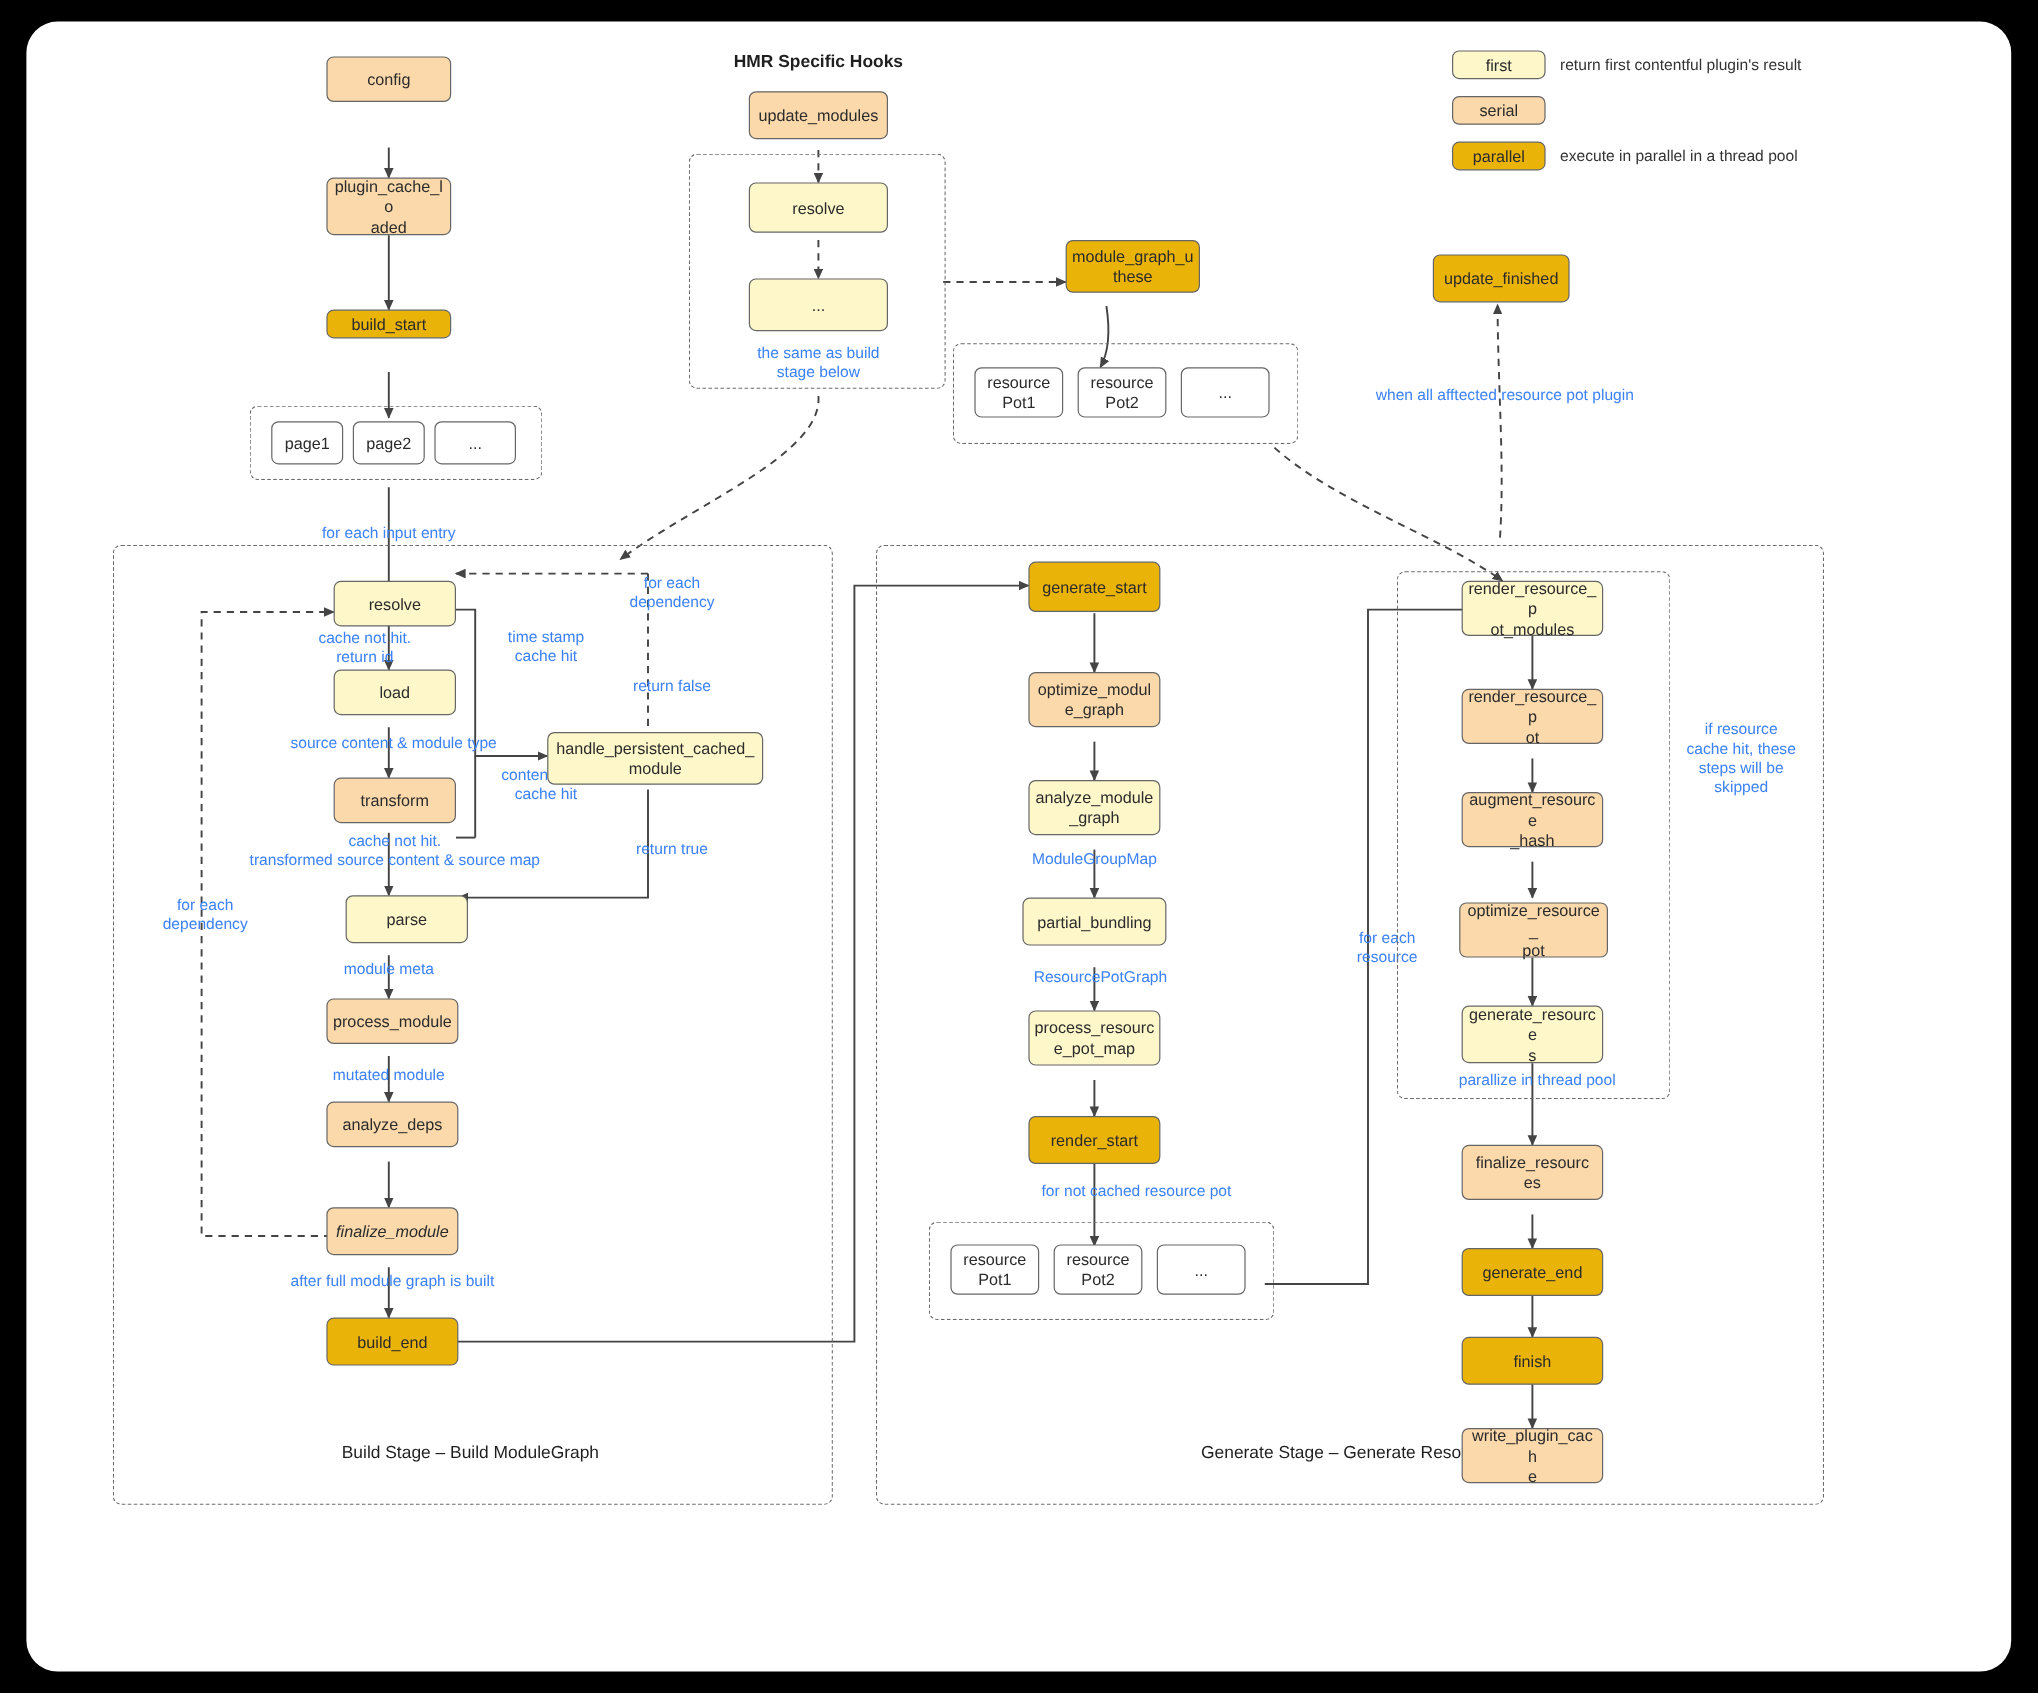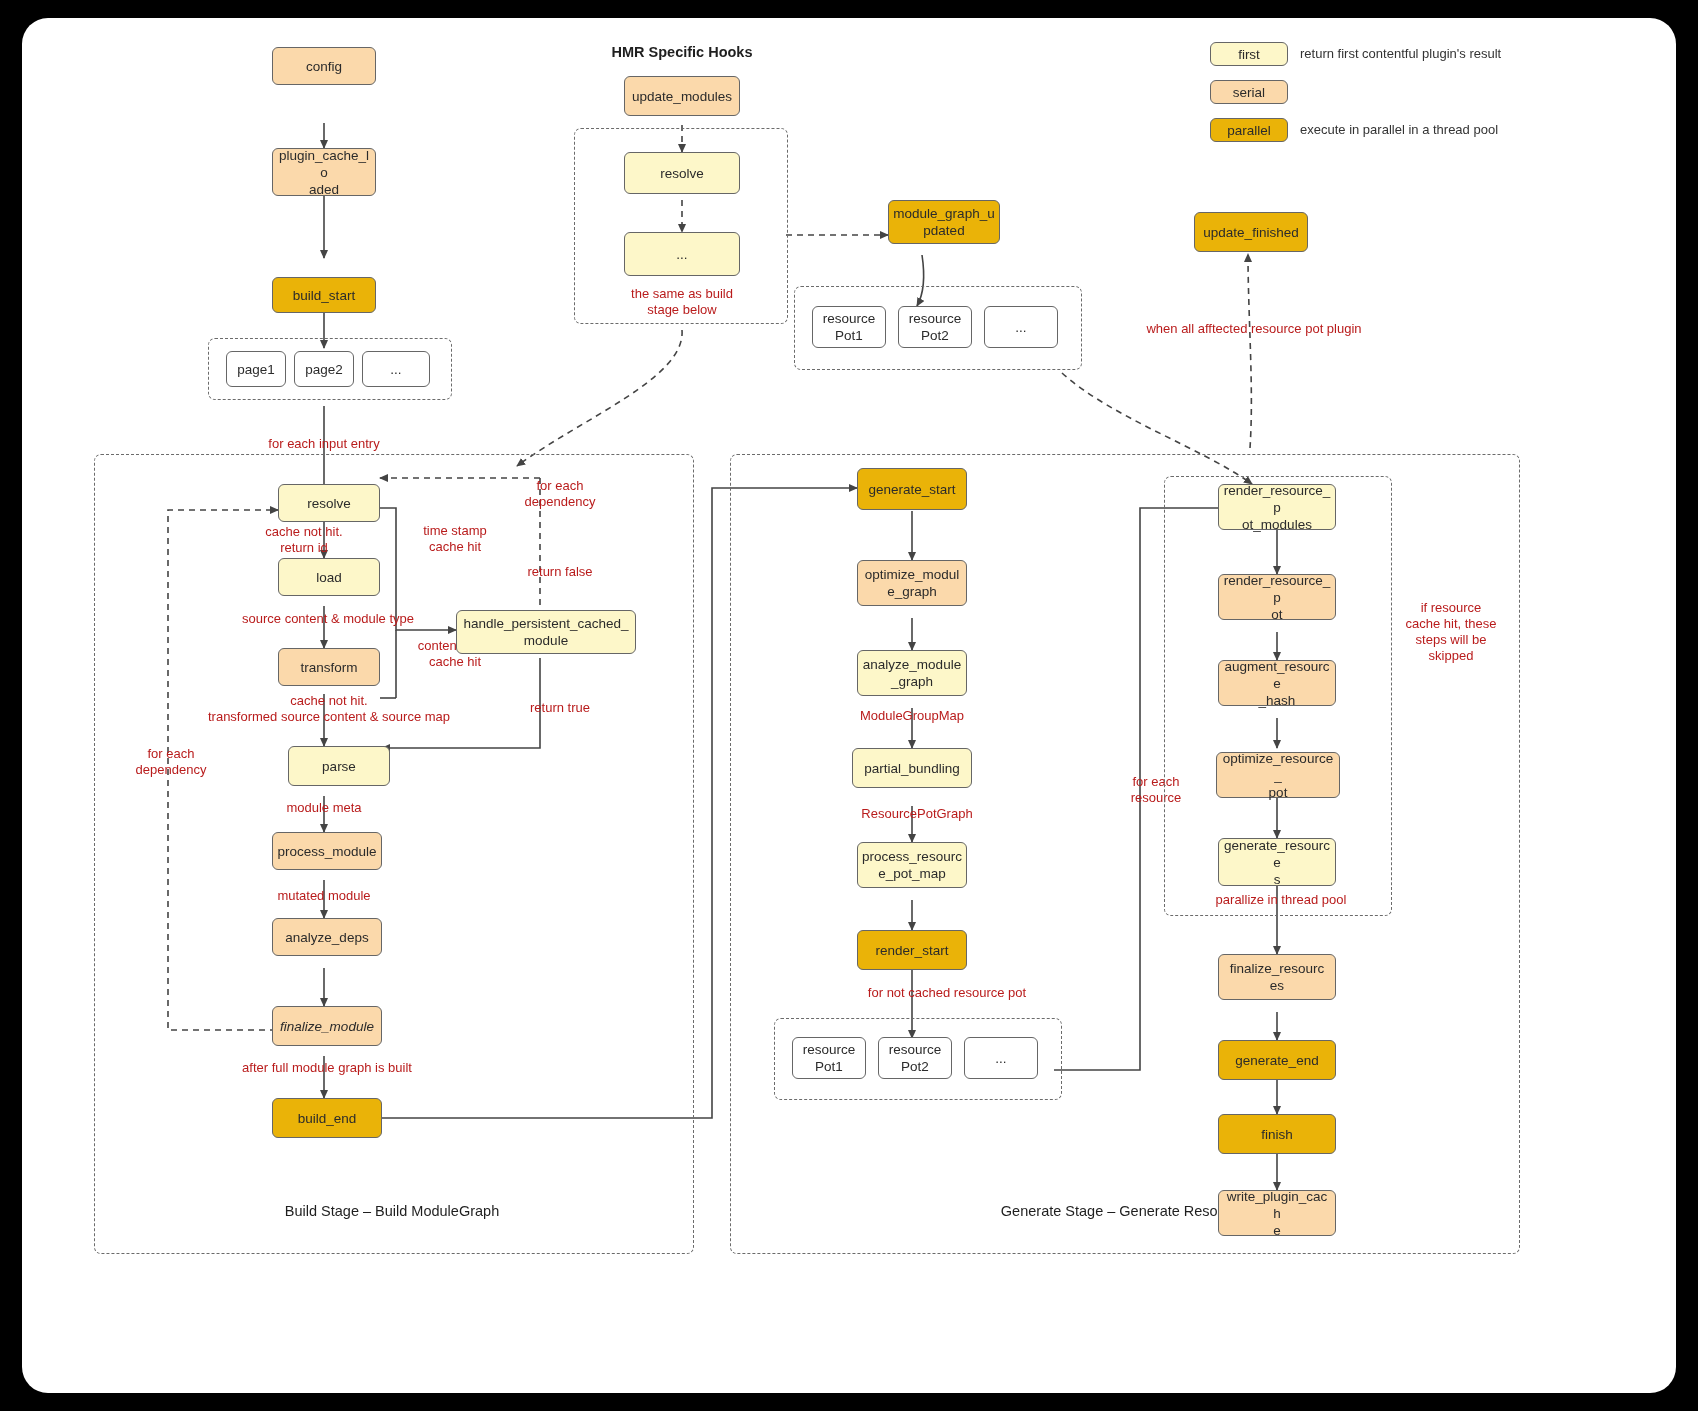--- a/index.html
+++ b/index.html
@@ -33,21 +33,21 @@
   }
   .n-first{background:#fdf7c9;}
   .n-serial{background:#fbd9ab;}
   .n-parallel{background:#eab308;}
   .n-plain{background:#ffffff;}
 
   .label{
     position:absolute;
     font-size:13px;
     line-height:16px;
-    color:#b91c1c;
+    color:#3b82f6;
     text-align:center;
     white-space:pre-line;
   }
   .title{
     position:absolute;
     font-size:14.5px;
     font-weight:bold;
     color:#1f1f1f;
     text-align:center;
     white-space:nowrap;
@@ -167,38 +167,38 @@
     <div class="legend-sw n-serial" style="left:1188px;top:62px;width:78px;height:24px;">serial</div>
 
     <div class="legend-sw n-parallel" style="left:1188px;top:100px;width:78px;height:24px;">parallel</div>
     <div class="legend-txt" style="left:1278px;top:103px;width:330px;">execute in parallel in a thread pool</div>
 
     <div class="title" style="left:540px;top:26px;width:240px;">HMR Specific Hooks</div>
 
     <div class="node n-serial" style="left:250px;top:29px;width:104px;height:38px;">config</div>
     <div class="node n-serial" style="left:250px;top:130px;width:104px;height:48px;">plugin_cache_lo
 aded</div>
-    <div class="node n-parallel" style="left:250px;top:240px;width:104px;height:36px;margin-top:19px;">build_start</div>
+    <div class="node n-parallel" style="left:250px;top:240px;width:104px;height:24px;">build_start</div>
 
     <div class="dashbox" style="left:186px;top:320px;width:244px;height:62px;"></div>
     <div class="node n-plain" style="left:204px;top:333px;width:60px;height:36px;">page1</div>
     <div class="node n-plain" style="left:272px;top:333px;width:60px;height:36px;">page2</div>
     <div class="node n-plain" style="left:340px;top:333px;width:68px;height:36px;">...</div>
 
     <div class="label" style="left:212px;top:418px;width:180px;">for each input entry</div>
 
     <div class="node n-serial" style="left:602px;top:58px;width:116px;height:40px;">update_modules</div>
     <div class="dashbox" style="left:552px;top:110px;width:214px;height:196px;"></div>
     <div class="node n-first" style="left:602px;top:134px;width:116px;height:42px;">resolve</div>
     <div class="node n-first" style="left:602px;top:214px;width:116px;height:44px;">...</div>
     <div class="label" style="left:590px;top:268px;width:140px;">the same as build
 stage below</div>
 
     <div class="node n-parallel" style="left:866px;top:182px;width:112px;height:44px;">module_graph_u
-pdated</div>
+these</div>
 
     <div class="dashbox" style="left:772px;top:268px;width:288px;height:84px;"></div>
     <div class="node n-plain" style="left:790px;top:288px;width:74px;height:42px;">resource
 Pot1</div>
     <div class="node n-plain" style="left:876px;top:288px;width:74px;height:42px;">resource
 Pot2</div>
     <div class="node n-plain" style="left:962px;top:288px;width:74px;height:42px;">...</div>
 
 
     <div class="node n-parallel" style="left:1172px;top:194px;width:114px;height:40px;">update_finished</div>

